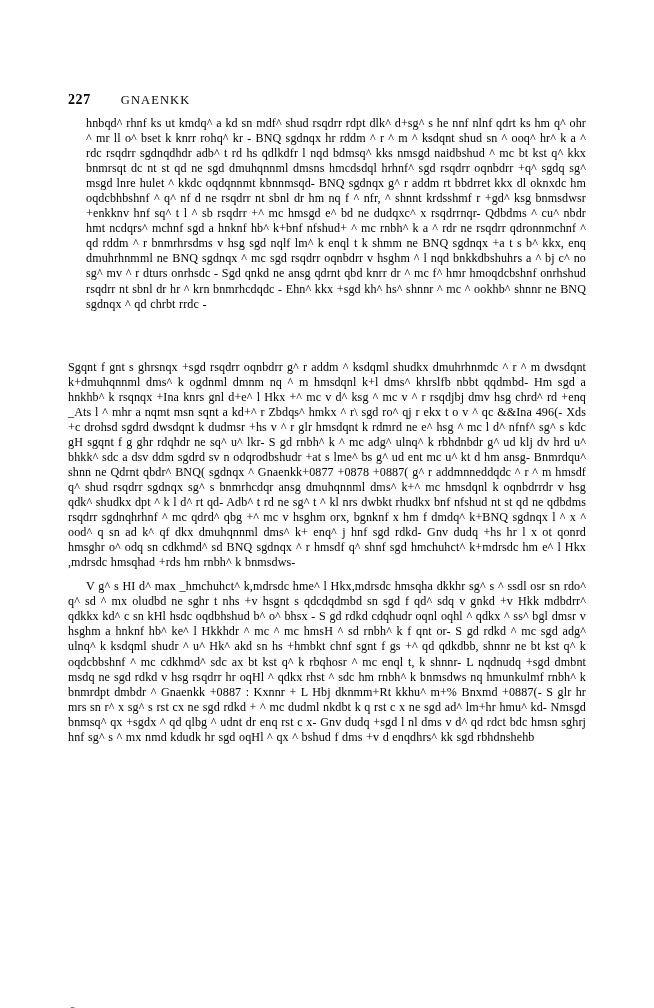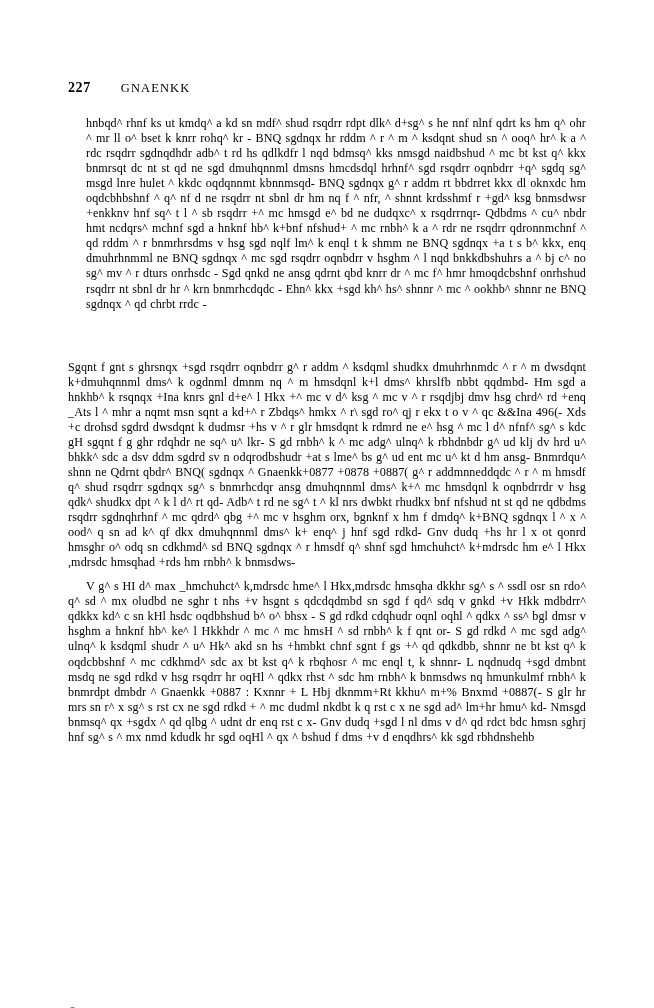--- a/index.html
+++ b/index.html
@@ -19,21 +19,21 @@
     position: absolute;
     left: 0; top: 0;
     width: 654px;
     height: 1008px;
     box-sizing: border-box;
     padding: 0;
   }
   .header-row {
     position: absolute;
     left: 68px;
-    top: 80px;
+    top: 92px;
     width: 520px;
     font-size: 13.5px;
     letter-spacing: 0.6px;
   }
   .page-number {
     font-weight: bold;
     font-size: 14px;
     margin-right: 26px;
   }
   .running-head {

